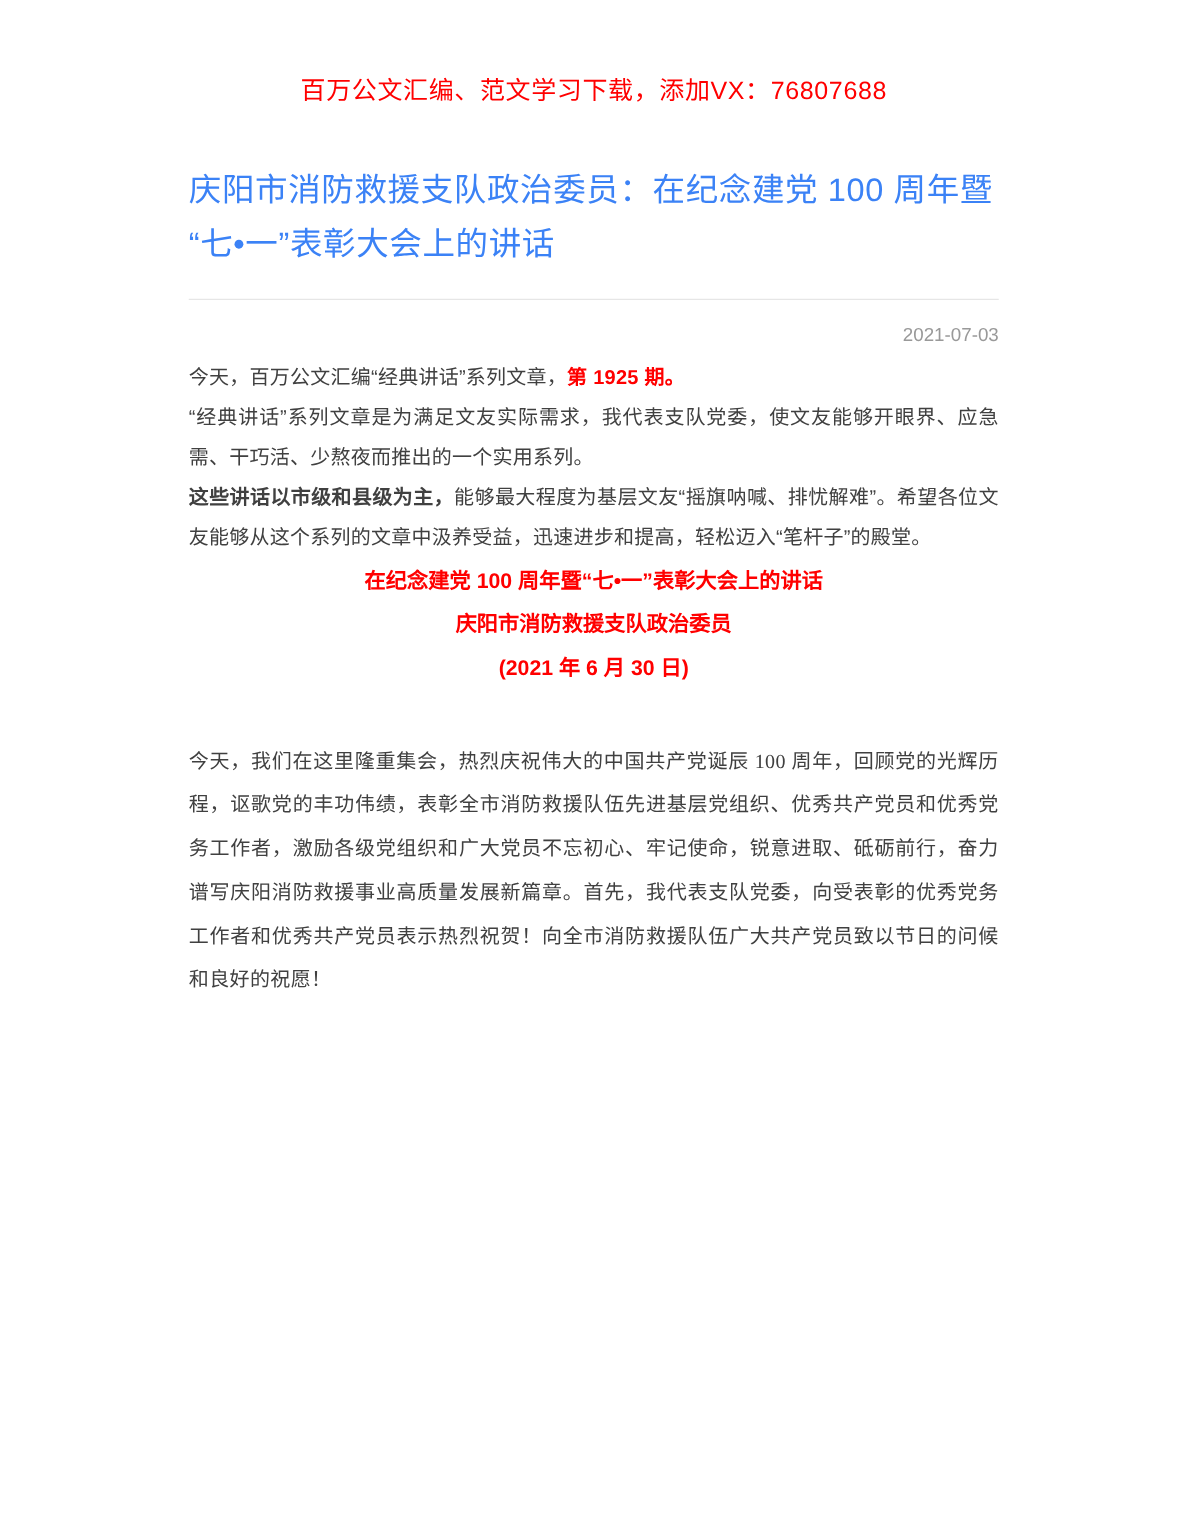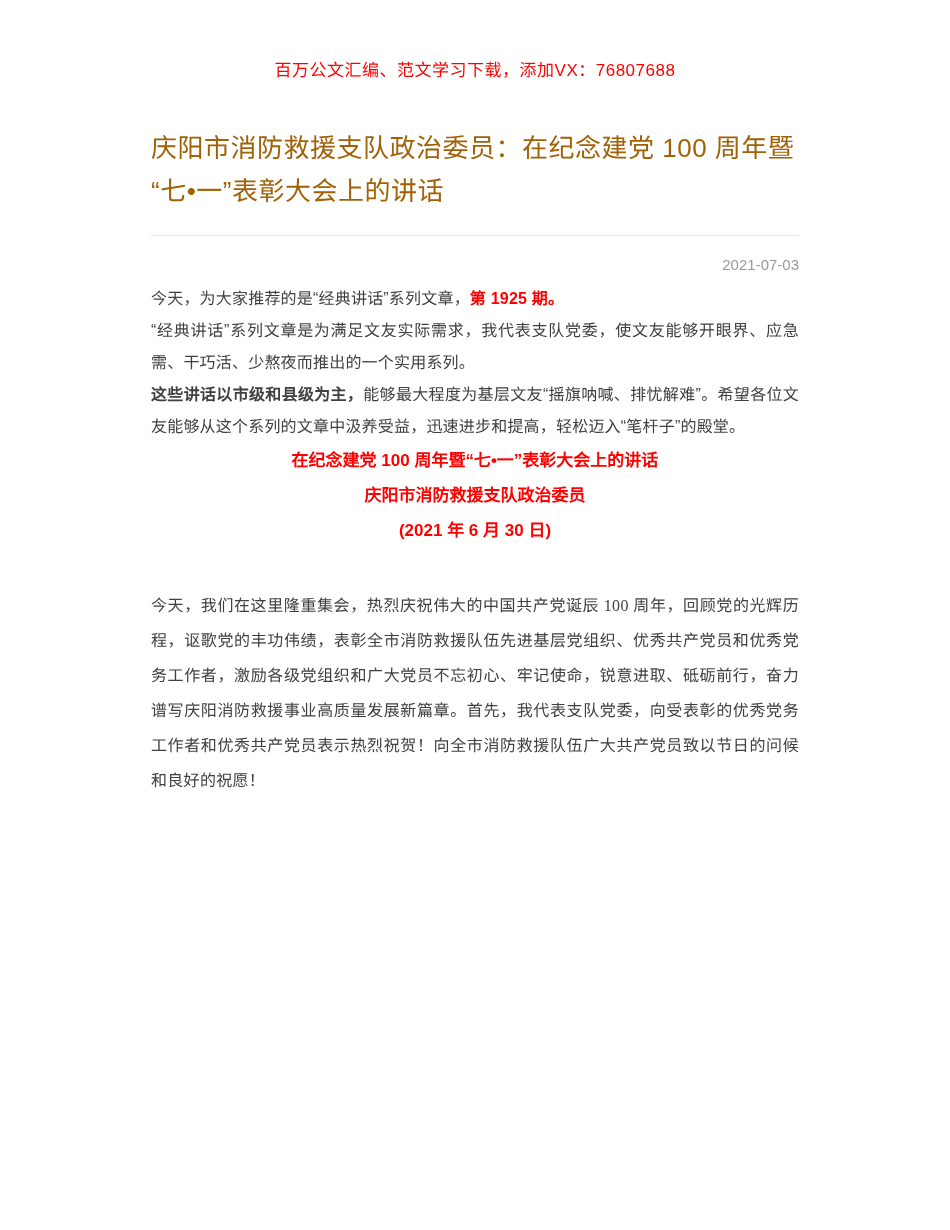--- a/index.html
+++ b/index.html
@@ -9,35 +9,35 @@
     min-height: 1230px;
     background: #ffffff;
     font-family: "Liberation Sans", "DejaVu Sans", sans-serif;
     color: #404040;
     overflow-x: hidden;
   }
   .page { width: 950px; min-height: 1230px; background: #ffffff; }
   .banner {
     padding-top: 56px;
     text-align: center;
-    font-size: 17px;
+    font-size: 20px;
     color: #ff0000;
     letter-spacing: 0.5px;
   }
   .article {
     width: 648px;
     margin: 0 auto;
     padding-bottom: 60px;
   }
   .title {
     margin: 46px 0 0 0;
     font-size: 26px;
     line-height: 43px;
     font-weight: 400;
-    color: #a16207;
+    color: #3b82f6;
     letter-spacing: 0.5px;
   }
   .divider {
     margin-top: 22px;
     border-bottom: 1px solid #e6e6e6;
     height: 0;
   }
   .date {
     margin-top: 20px;
     font-size: 15px;
@@ -81,21 +81,21 @@
 
   <div class="article">
     <h1 class="title">庆阳市消防救援支队政治委员：在纪念建党 100 周年暨“七•一”表彰大会上的讲话</h1>
 
     <div class="divider"></div>
 
     <div class="date">2021-07-03</div>
 
     <div class="content">
 
-    <p class="intro"><span class="normal">今天，为大家推荐的是“经典讲话”系列文章，</span><span class="red-bold">第 1925 期。</span></p>
+    <p class="intro"><span class="normal">今天，百万公文汇编“经典讲话”系列文章，</span><span class="red-bold">第 1925 期。</span></p>
         <p class="intro"><span class="normal">“经典讲话”系列文章是为满足文友实际需求，我代表支队党委，使文友能够开眼界、应急需、干巧活、少熬夜而推出的一个实用系列。</span></p>
         <p class="intro"><span class="bold">这些讲话以市级和县级为主，</span><span class="normal">能够最大程度为基层文友“摇旗呐喊、排忧解难”。希望各位文友能够从这个系列的文章中汲养受益，迅速进步和提高，轻松迈入“笔杆子”的殿堂。</span></p>
         <p class="center-red"><span class="red-bold">在纪念建党 100 周年暨“七•一”表彰大会上的讲话</span></p>
         <p class="center-red"><span class="red-bold">庆阳市消防救援支队政治委员</span></p>
         <p class="center-red"><span class="red-bold">(2021 年 6 月 30 日)</span></p>
         <p class="body first"><span class="normal">今天，我们在这里隆重集会，热烈庆祝伟大的中国共产党诞辰 100 周年，回顾党的光辉历程，讴歌党的丰功伟绩，表彰全市消防救援队伍先进基层党组织、优秀共产党员和优秀党务工作者，激励各级党组织和广大党员不忘初心、牢记使命，锐意进取、砥砺前行，奋力谱写庆阳消防救援事业高质量发展新篇章。首先，我代表支队党委，向受表彰的优秀党务工作者和优秀共产党员表示热烈祝贺！向全市消防救援队伍广大共产党员致以节日的问候和良好的祝愿！</span></p>
       </div>
   </div>
 </div>
 

